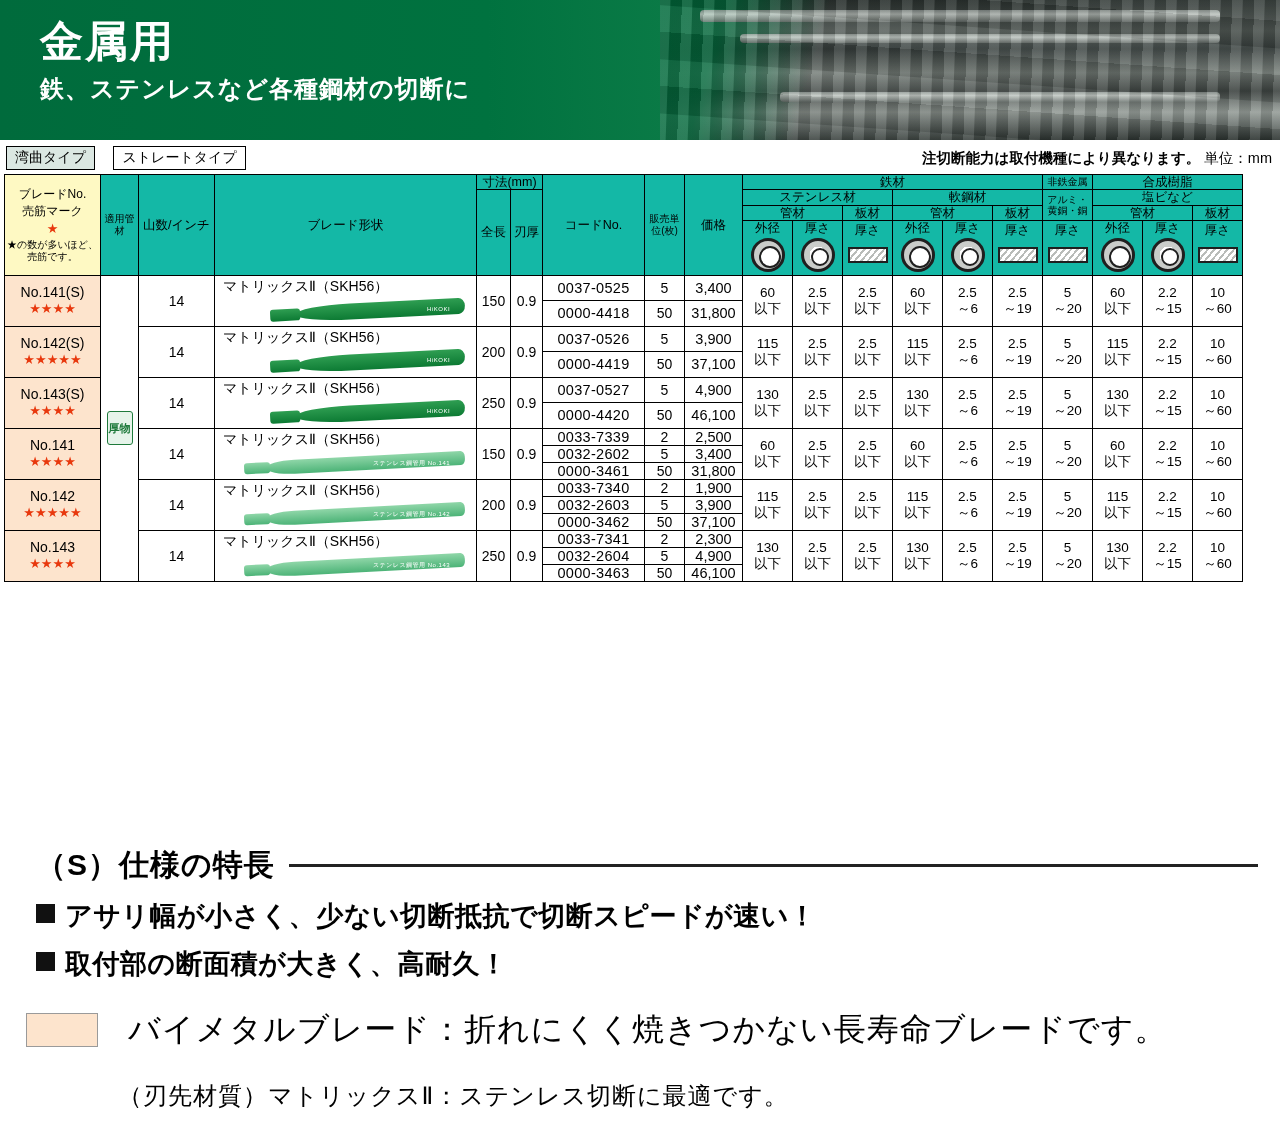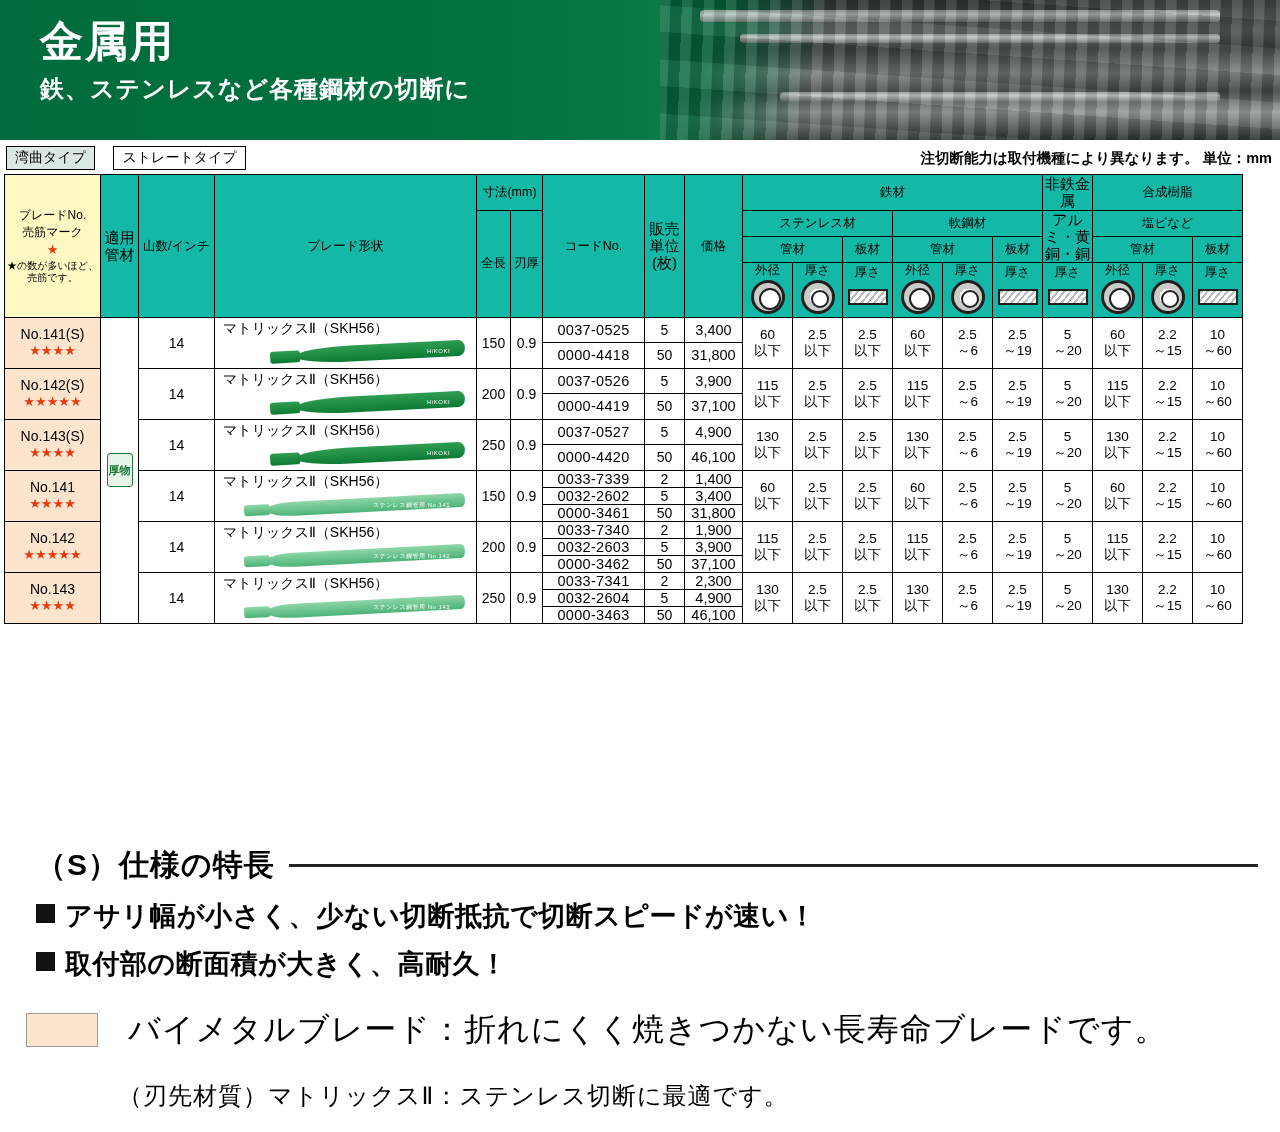--- a/index.html
+++ b/index.html
@@ -57,39 +57,39 @@
     background:#fff;
     line-height:1.2;
     vertical-align:middle;
   }
   .tab.active { background:#dbe7e2; }
   .tab-wrap { position:absolute; left:6px; top:0; }
   .note-right {
     position:absolute; right:8px; top:3px;
     font-size:14.5px; font-weight:bold;
   }
-  .note-right .unit { font-weight:bold; }
+  .note-right .unit { font-weight:normal; }
 
   
   table.spec {
     border-collapse:collapse;
     margin-left:4px;
     margin-top:2px;
     table-layout:fixed;
     font-size:13px;
   }
   table.spec td, table.spec th {
     border:1px solid #000;
     text-align:center;
     vertical-align:middle;
     padding:0;
     font-weight:normal;
   }
   .hdr { background:#14b8a6; font-size:12.5px; line-height:1.15; }
-  .hdr.small { font-size:15px; }
+  .hdr.small { font-size:10px; }
 
   .bladeno-cell {
     background:#fde4cd;
     text-align:left;
     padding-left:6px;
     font-size:14px;
     line-height:1.25;
   }
   .bladeno-head {
     background:#fef9c3;
@@ -561,21 +561,21 @@
           <div class="shape-name">マトリックスⅡ（SKH56）</div>
           <div class="blade-wrap">
             <div class="blade-light"></div>
             <div class="blade-label">ステンレス鋼管用 No.141</div>
           </div>
         </td>
         <td class="num-cell" rowspan="3">150</td>
         <td class="num-cell" rowspan="3">0.9</td>
         <td class="code-cell">0033-7339</td>
         <td class="qty-cell">2</td>
-        <td class="price-cell">1,400</td>
+        <td class="price-cell">2,500</td>
         <td class="val" rowspan="3">
           <div>60</div>
           <div>以下</div>
         </td>
         <td class="val" rowspan="3">
           <div>2.5</div>
           <div>以下</div>
         </td>
         <td class="val" rowspan="3">
           <div>2.5</div>

